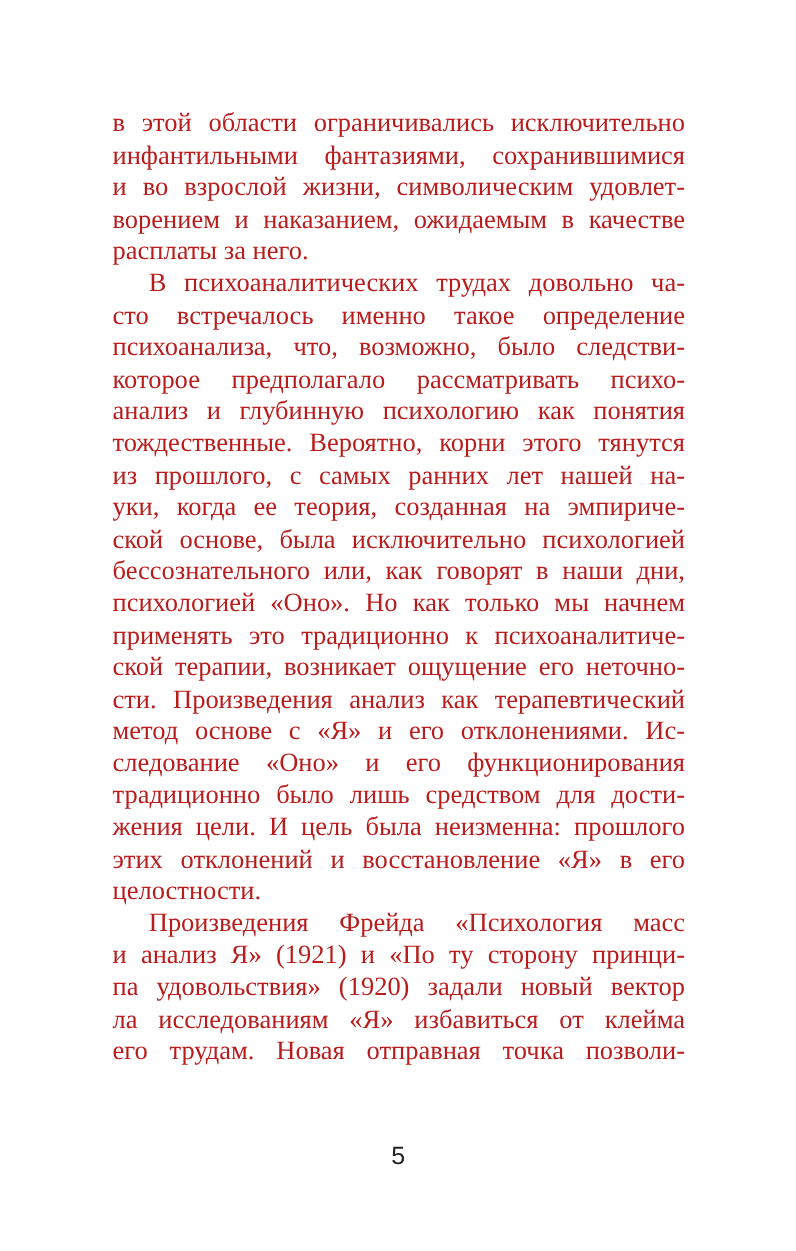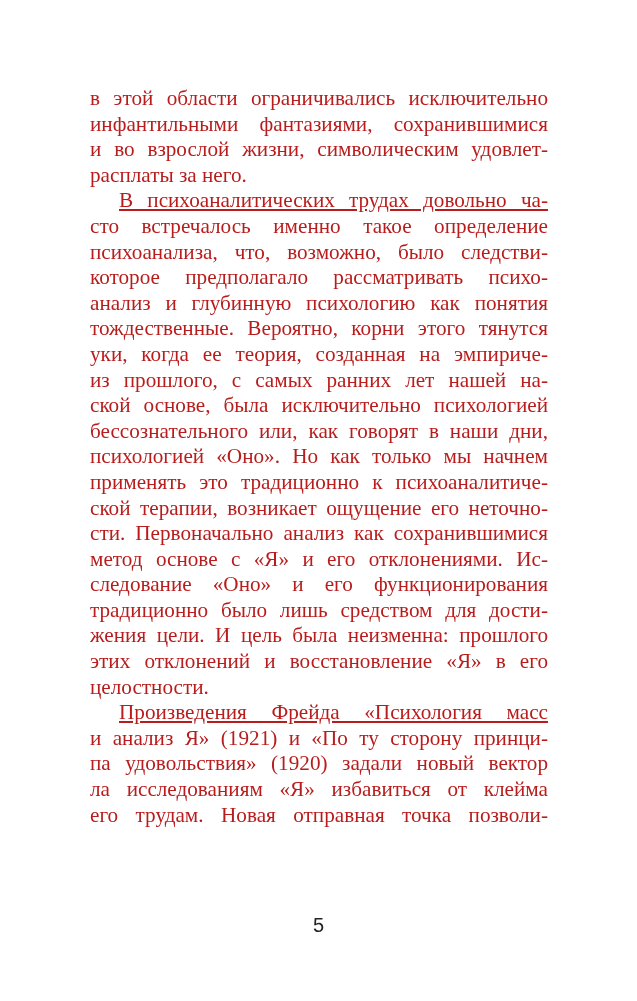--- a/index.html
+++ b/index.html
@@ -10,48 +10,49 @@
   .page {
     position: absolute; left: 90px; top: 86px; width: 458px;
     font-family: "Liberation Serif", "DejaVu Serif", serif;
     font-size: 21.2px; color: #b91c1c;
   }
   .line {
     height: 25.6px; line-height: 25.6px; white-space: nowrap;
     text-align: justify; text-align-last: justify;
   }
   .line.last { text-align-last: left; }
-  .line.indent { padding-left: 29px; text-decoration: underline; }
+  .line.indent { padding-left: 29px; }
   .pagenum {
     position: absolute; left: 0; width: 637px; top: 914px; text-align: center;
     font-family: "Liberation Sans", "DejaVu Sans", sans-serif; font-size: 20px; color: #222;
   }
 </style>
 </head>
 <body>
 
 <div class="page" id="page-body">
     <div class="line">в этой области ограничивались исключительно</div>
     <div class="line">инфантильными фантазиями, сохранившимися</div>
     <div class="line">и во взрослой жизни, символическим удовлет-</div>
+    <div class="line">ворением и наказанием, ожидаемым в качестве</div>
     <div class="line last">расплаты за него.</div>
     <div class="line indent">В психоаналитических трудах довольно ча-</div>
     <div class="line">сто встречалось именно такое определение</div>
     <div class="line">психоанализа, что, возможно, было следстви-</div>
     <div class="line">которое предполагало рассматривать психо-</div>
     <div class="line">анализ и глубинную психологию как понятия</div>
     <div class="line">тождественные. Вероятно, корни этого тянутся</div>
+    <div class="line">из прошлого, с самых ранних лет нашей на-</div>
     <div class="line">уки, когда ее теория, созданная на эмпириче-</div>
-    <div class="line">из прошлого, с самых ранних лет нашей на-</div>
     <div class="line">ской основе, была исключительно психологией</div>
     <div class="line">бессознательного или, как говорят в наши дни,</div>
     <div class="line">психологией «Оно». Но как только мы начнем</div>
     <div class="line">применять это традиционно к психоаналитиче-</div>
     <div class="line">ской терапии, возникает ощущение его неточно-</div>
-    <div class="line">сти. Первоначально анализ как сохранившимися</div>
+    <div class="line">сти. Произведения анализ как терапевтический</div>
     <div class="line">метод основе с «Я» и его отклонениями. Ис-</div>
     <div class="line">следование «Оно» и его функционирования</div>
     <div class="line">традиционно было лишь средством для дости-</div>
     <div class="line">жения цели. И цель была неизменна: прошлого</div>
     <div class="line">этих отклонений и восстановление «Я» в его</div>
     <div class="line last">целостности.</div>
     <div class="line indent">Произведения Фрейда «Психология масс</div>
     <div class="line">и анализ Я» (1921) и «По ту сторону принци-</div>
     <div class="line">па удовольствия» (1920) задали новый вектор</div>
     <div class="line">ла исследованиям «Я» избавиться от клейма</div>

